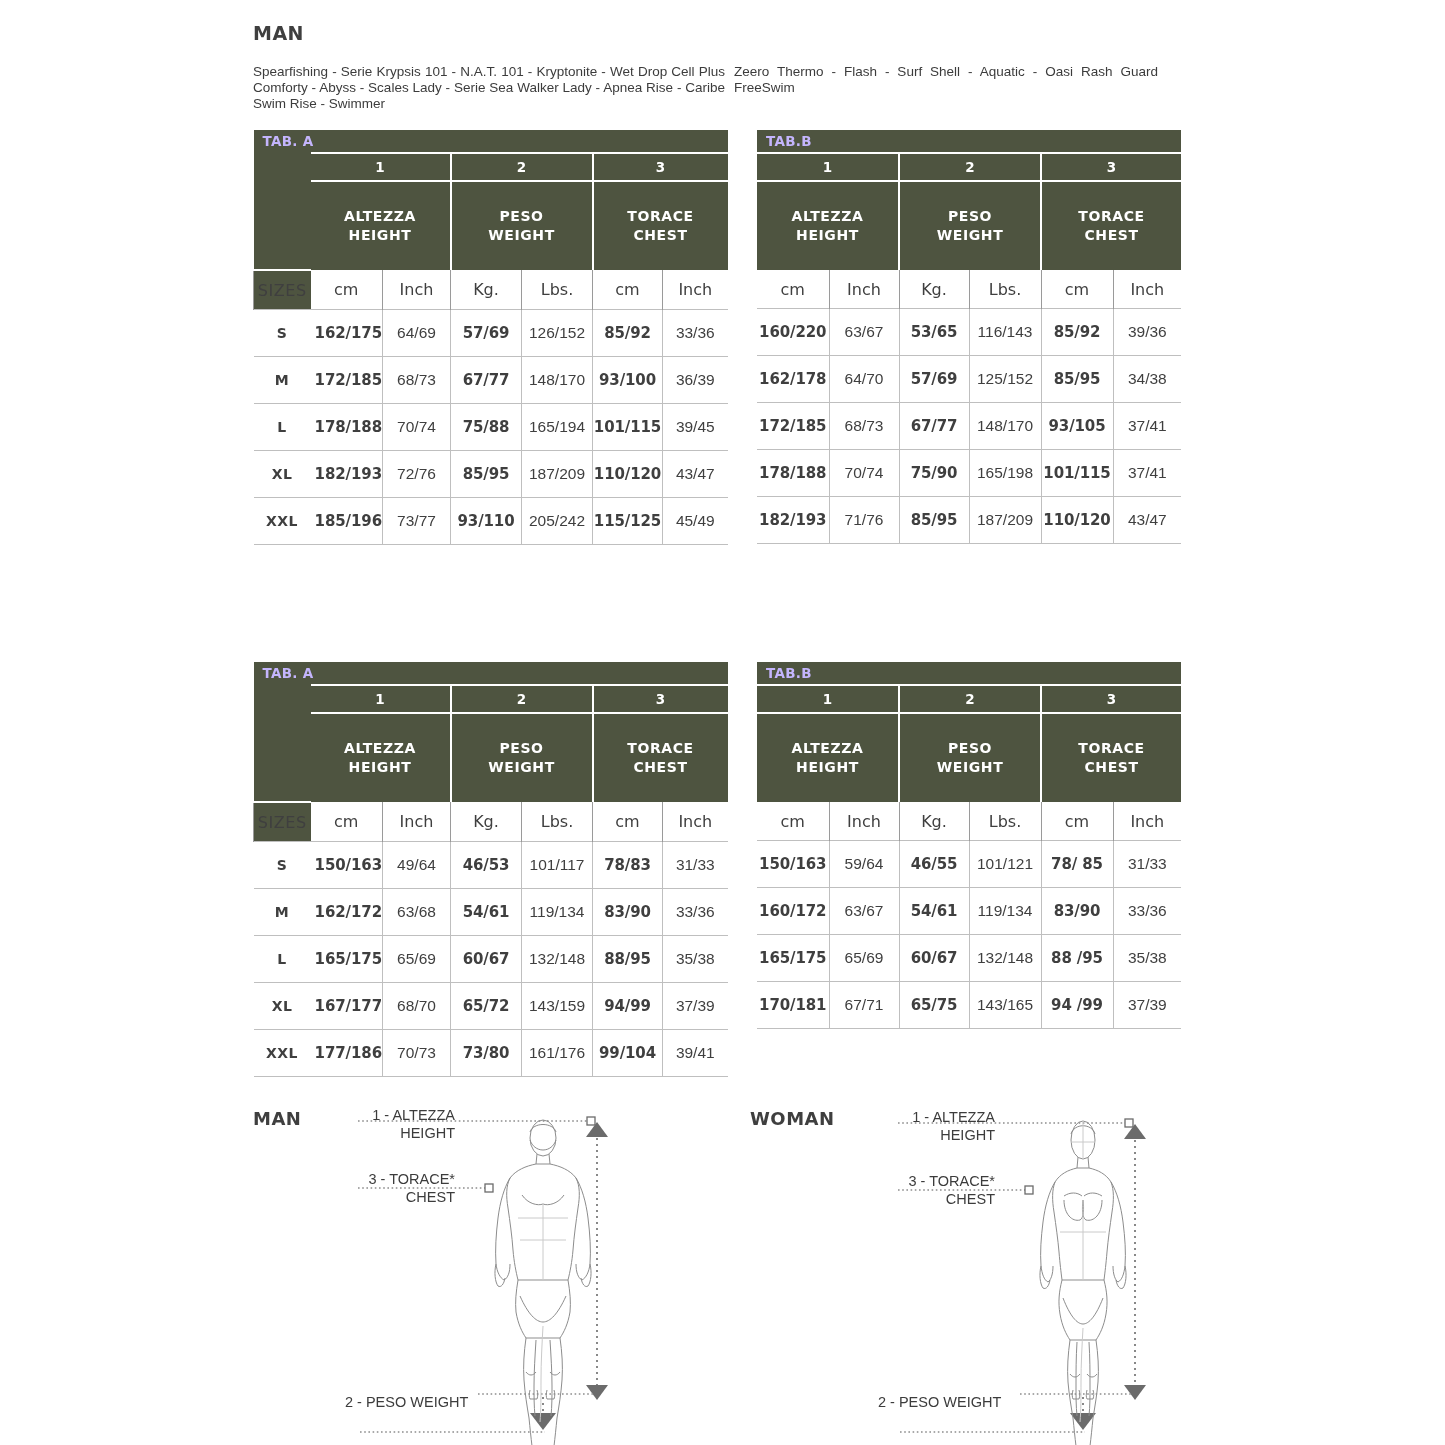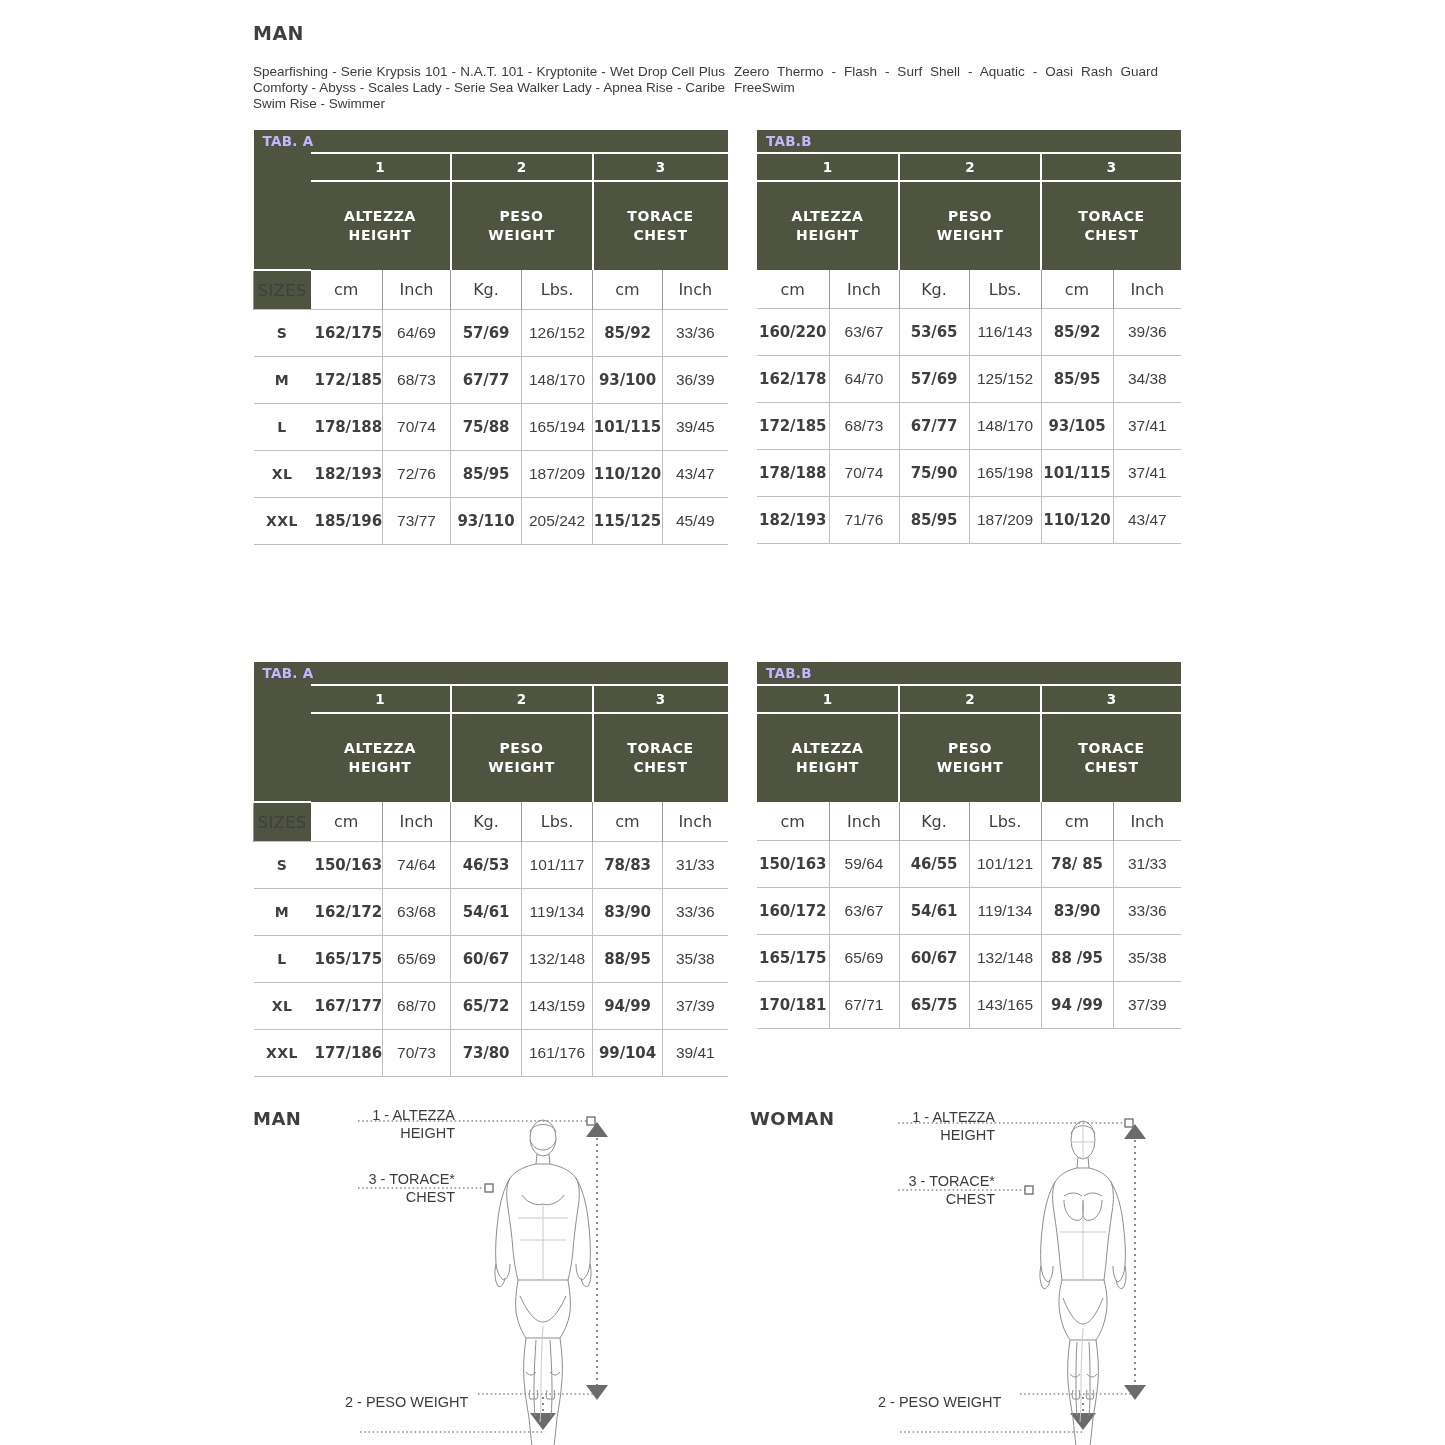--- a/index.html
+++ b/index.html
@@ -372,21 +372,21 @@
       <td>Inch</td>
       <td>Kg.</td>
       <td>Lbs.</td>
       <td>cm</td>
       <td>Inch</td>
     </tr>
 
     <tr class="data-row">
       <td class="sz">S</td>
       <td class="bold nb">150/163</td>
-      <td>74/64</td>
+      <td>49/64</td>
       <td class="bold">46/53</td>
       <td>101/117</td>
       <td class="bold">78/83</td>
       <td>31/33</td>
     </tr>
     <tr class="data-row">
       <td class="sz">M</td>
       <td class="bold nb">162/172</td>
       <td>63/68</td>
       <td class="bold">54/61</td>

